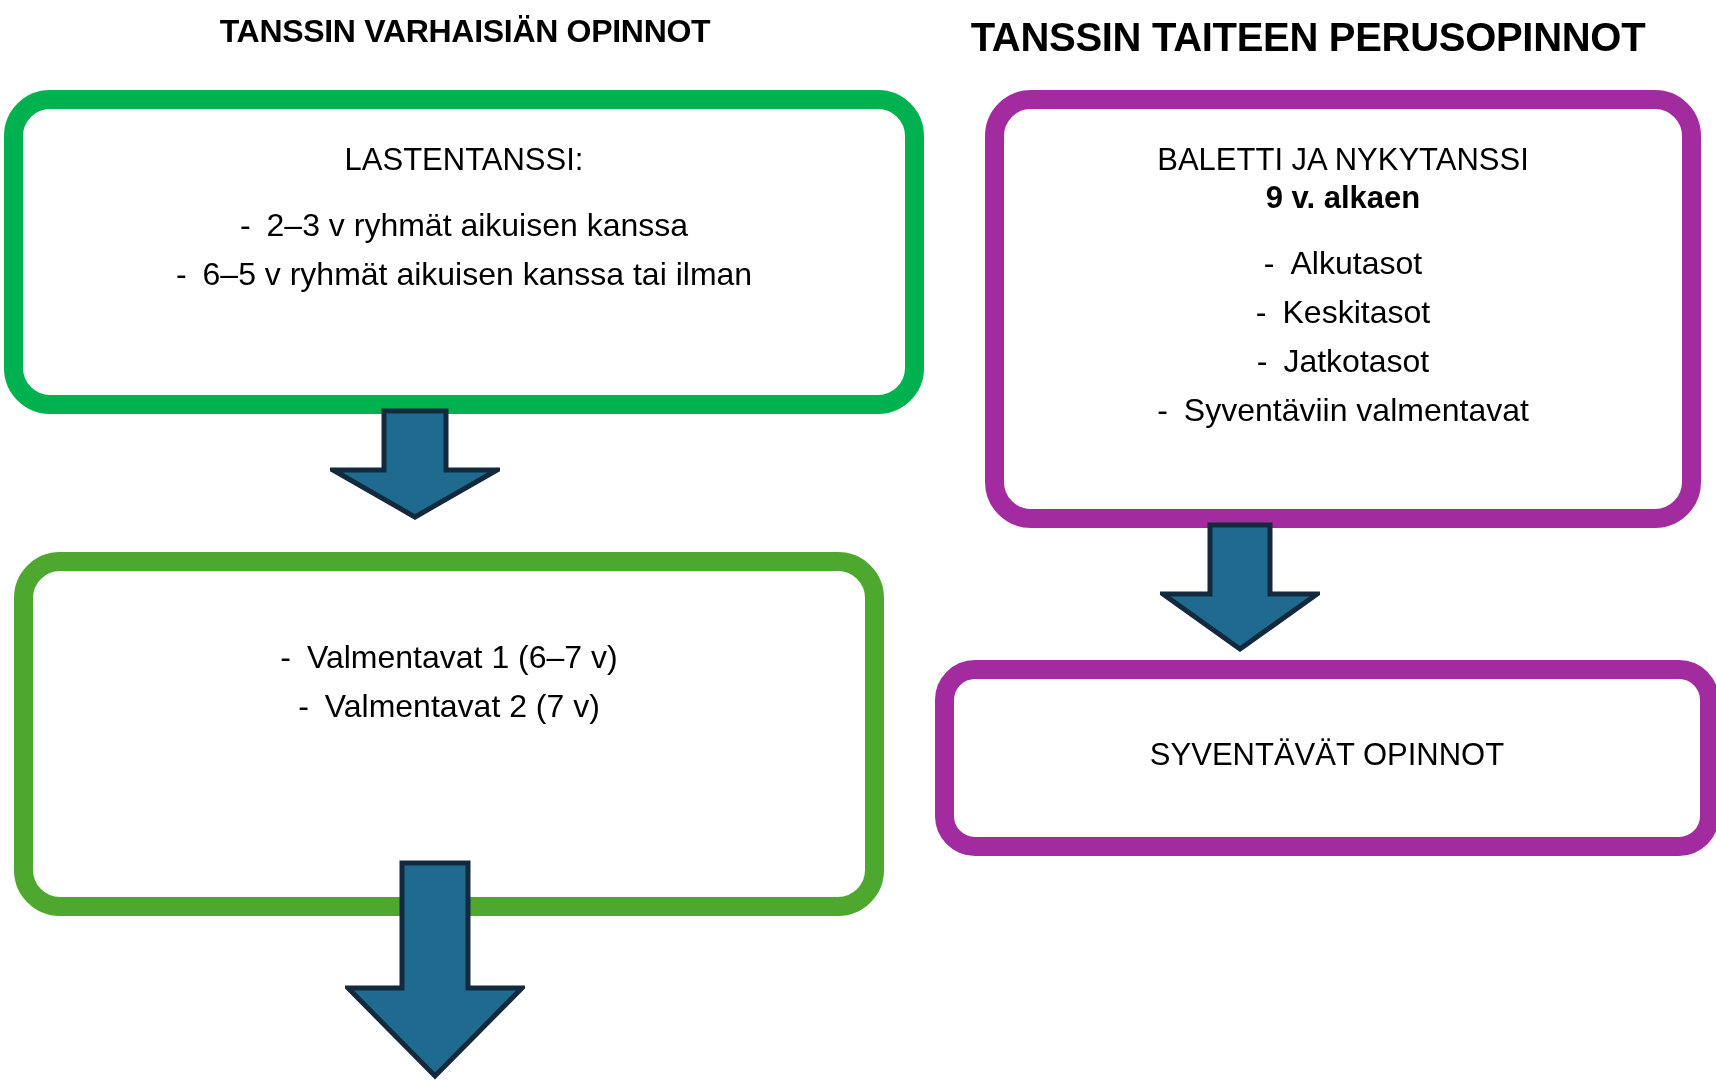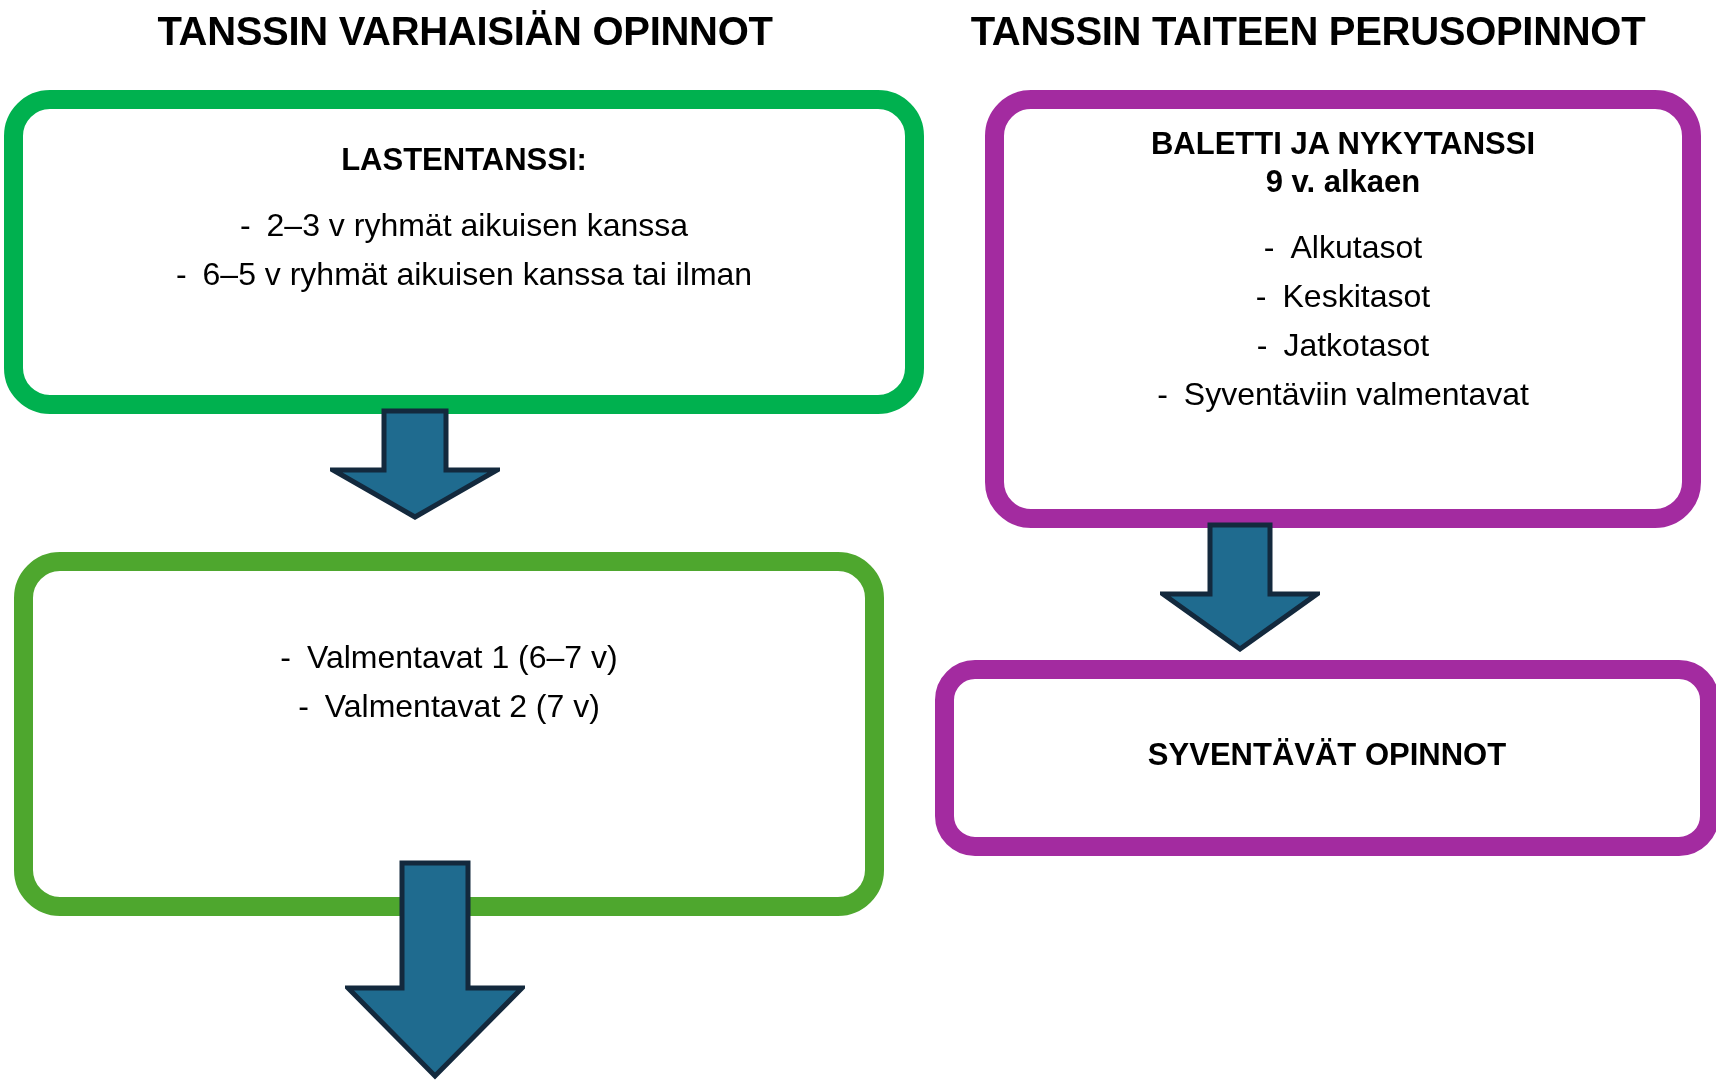--- a/index.html
+++ b/index.html
@@ -25,46 +25,46 @@
     font-weight: bold;
     color: #000000;
     letter-spacing: -0.3px;
     white-space: nowrap;
     text-align: center;
   }
   #heading-left {
     left: 0px;
     top: 9px;
     width: 930px;
-    font-size: 40px;
+    font-size: 32px;
     line-height: 44px;
   }
   #heading-right {
     left: 900px;
-    top: 9px;
+    top: 15px;
     width: 816px;
     font-size: 40px;
     line-height: 44px;
   }
 
   
   .box {
     position: absolute;
     box-sizing: border-box;
     background: #ffffff;
     border-style: solid;
     text-align: center;
   }
   .box-inner {
     position: absolute;
     left: 0;
     right: 0;
   }
   .box-title {
-    font-weight: bold;
+    font-weight: normal;
     color: #000000;
     font-size: 31px;
     line-height: 38px;
     white-space: nowrap;
   }
   .box-subtitle {
     font-weight: bold;
     color: #000000;
     font-size: 31px;
     line-height: 38px;
@@ -113,21 +113,21 @@
 
   #box-baletti {
     left: 985px;
     top: 90px;
     width: 716px;
     height: 438px;
     border-width: 19px;
     border-color: #A32BA0;
     border-radius: 46px;
   }
-  #box-baletti .box-inner { top: 16px; }
+  #box-baletti .box-inner { top: 32px; }
   #box-baletti .bullets { margin-top: 22px; }
 
   #box-syventavat {
     left: 935px;
     top: 660px;
     width: 784px;
     height: 196px;
     border-width: 19px;
     border-color: #A32BA0;
     border-radius: 40px;

